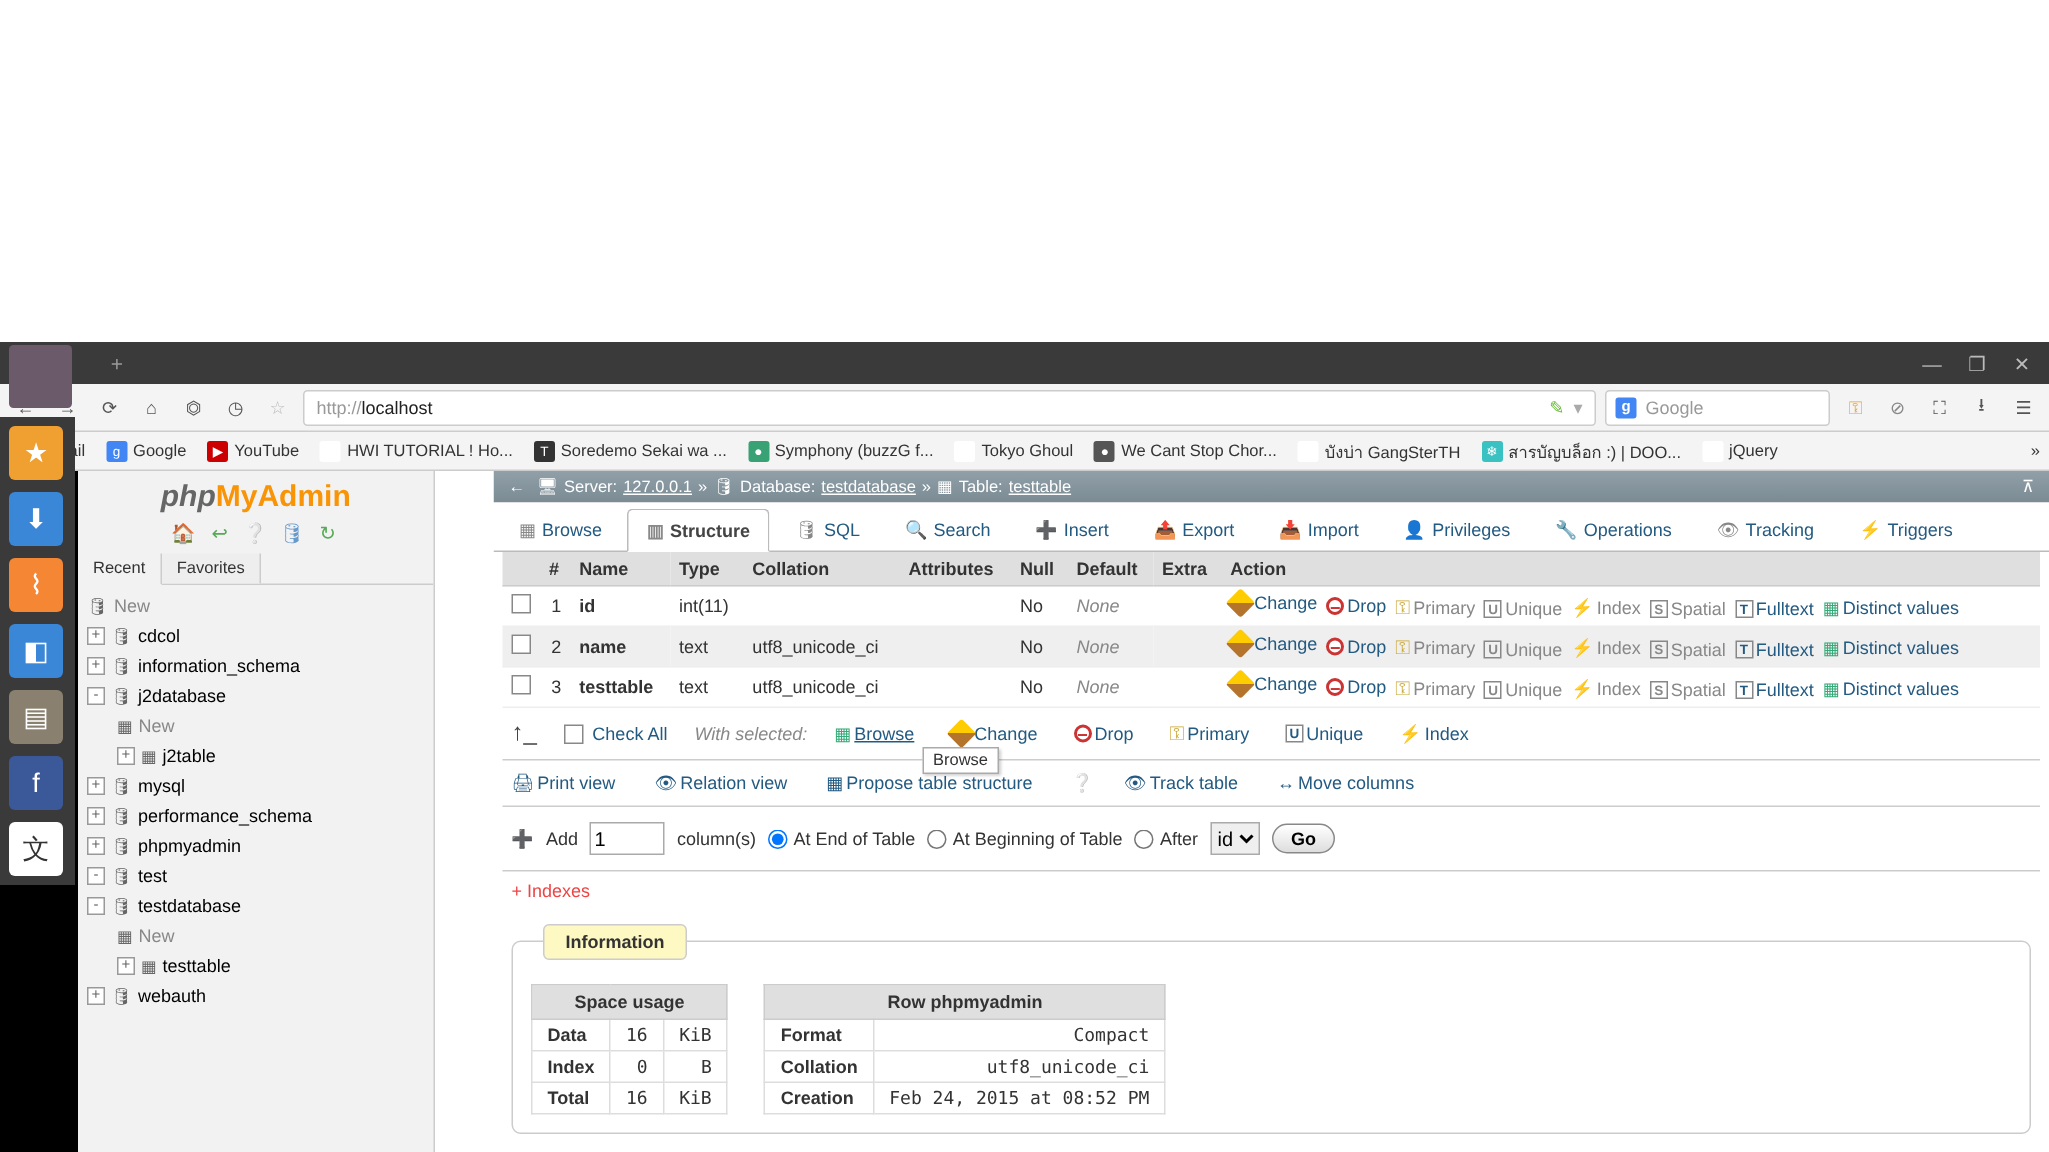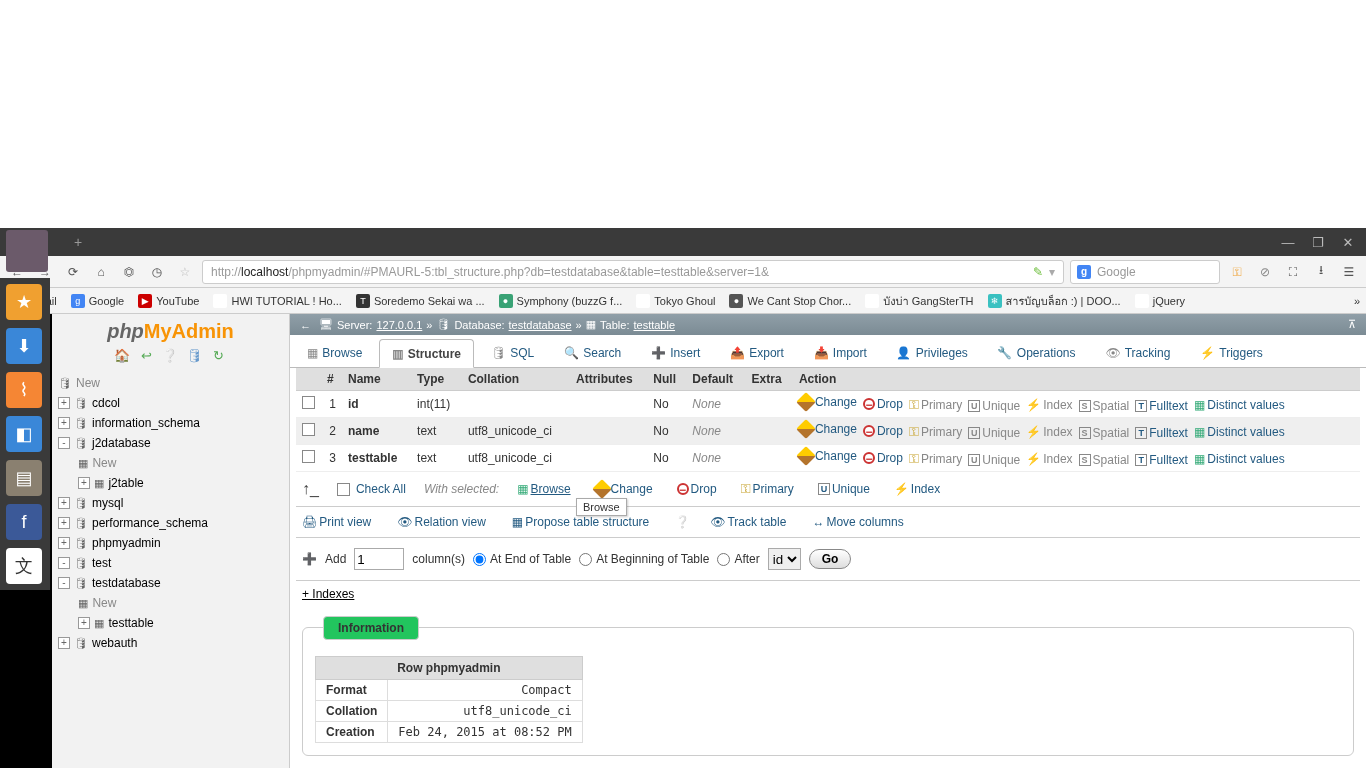--- a/index.html
+++ b/index.html
@@ -19,21 +19,21 @@
   .url-proto { color: #999; }
   .url-host { color: #222; }
   .url-path { color: #999; white-space: nowrap; overflow: hidden; text-overflow: ellipsis; }
   .search-bar { width: 150px; height: 24px; display: flex; align-items: center; background: #fff; border: 1px solid #ccc; border-radius: 3px; padding: 0 6px; color: #999; font-size: 12px; gap: 6px; }
   .g-icon { width: 14px; height: 14px; background: #4285f4; color: #fff; font-size: 10px; display: flex; align-items: center; justify-content: center; border-radius: 2px; font-weight: bold; }
   .bookmarks { display: flex; align-items: center; height: 26px; background: #f4f4f4; padding: 0 6px; gap: 6px; font-size: 11px; color: #333; border-bottom: 1px solid #ccc; }
   .bm { display: flex; align-items: center; gap: 4px; padding: 2px 4px; white-space: nowrap; }
   .bm-icon { width: 14px; height: 14px; border-radius: 2px; }
   .side-dock { position: absolute; top: 278px; left: 0; width: 50px; background: #3a3a3a; padding: 6px; display: flex; flex-direction: column; gap: 8px; }
   .dock-i { width: 36px; height: 36px; border-radius: 4px; display: flex; align-items: center; justify-content: center; color: #fff; font-size: 18px; }
-  .content-frame { position: absolute; top: 314px; left: 52px; right: 0; bottom: 0; background: #fff; display: flex; }
+  .content-frame { position: absolute; top: 314px; left: 52px; right: 0; bottom: 0; background: #fff; display: flex; gap: 39px; }
   .pma-side { width: 238px; background: #f2f2f2; border-right: 1px solid #ccc; overflow: hidden; }
   .pma-logo { text-align: center; padding: 6px 0 2px; font-size: 20px; font-weight: bold; }
   .pma-logo .p1 { color: #666; font-style: italic; }
   .pma-logo .p2 { color: #f89406; }
   .pma-icons { display: flex; justify-content: center; gap: 8px; padding: 2px 0 6px; }
   .pma-icons span { width: 16px; height: 16px; display: inline-flex; align-items: center; justify-content: center; font-size: 13px; }
   .pma-nav-tabs { display: flex; border-bottom: 1px solid #ccc; font-size: 11px; }
   .pma-nav-tab { padding: 4px 10px; border-right: 1px solid #ccc; background:#eee; }
   .pma-nav-tab.active { background: #f2f2f2; border-bottom: 1px solid #f2f2f2; margin-bottom: -1px; }
   .db-tree { padding: 4px 2px; font-size: 12px; color: #235a81; }
@@ -61,23 +61,23 @@
   .action-link.gray { color: #888; }
   .italic-gray { color: #888; font-style: italic; text-align: center; }
   .select-row { padding: 8px 6px; display: flex; align-items: center; gap: 18px; font-size: 12px; color: #235a81; border-bottom: 1px solid #ccc; position: relative; }
   .select-row .arrow { color: #444; font-size: 16px; }
   .tooltip { position:absolute; top: 26px; left: 280px; background:#fff; border:1px solid #aaa; padding:2px 6px; font-size:11px; color:#333; box-shadow: 1px 1px 2px rgba(0,0,0,.2); }
   .link-row { padding: 8px 6px; display: flex; align-items: center; gap: 20px; font-size: 12px; color: #235a81; border-bottom: 1px solid #ccc; }
   .add-row { padding: 10px 6px; display: flex; align-items: center; gap: 8px; font-size: 12px; color: #333; border-bottom: 1px solid #ccc; }
   .add-row input[type="number"] { width: 50px; height: 22px; border:1px solid #aaa; padding: 0 2px; }
   .add-row select { height: 22px; border:1px solid #aaa; }
   .btn { padding: 2px 12px; border:1px solid #888; border-radius: 10px; background: linear-gradient(#fff,#ddd); font-size: 12px; font-weight:bold; }
-  .indexes-link { color: #000000; padding: 6px; display:block;text-decoration:underline; }
+  .indexes-link { color: #ef4444; padding: 6px; display:block; }
   .info-panel { margin: 20px 6px 0; border: 1px solid #ccc; border-radius: 6px; padding: 28px 12px 12px; position: relative; }
-  .info-tab { position:absolute; top:-12px; left:20px; background:#22c55e; border:1px solid #ccc; border-radius:4px; padding: 4px 14px; font-weight:bold; }
+  .info-tab { position:absolute; top:-12px; left:20px; background:#fef9c3; border:1px solid #ccc; border-radius:4px; padding: 4px 14px; font-weight:bold; }
   .info-tables { display: flex; gap: 24px; }
   .sub-tbl { border-collapse: collapse; font-size: 12px; }
   .sub-tbl th.head { background: #dfdfdf; text-align: center; padding: 4px 10px; font-weight: bold; border:1px solid #ccc; }
   .sub-tbl td, .sub-tbl th.rh { border:1px solid #ddd; padding: 3px 10px; text-align:left; font-weight: bold; }
   .sub-tbl td.val { text-align: right; font-family: monospace; font-weight: normal; }
   .ico-edit { background: linear-gradient(135deg,#fc0 50%,#b4742c 50%); width:14px; height:14px; border-radius:2px; transform: rotate(45deg); }
   .ico-drop { background:#fff; border:2px solid #c33; color:#c33; width:12px;height:12px; border-radius:50%; line-height:10px; text-align:center; font-weight:bold; }
   .ico-key { color:#c9a634; font-size:13px; }
   .ico-u { border:1px solid #888; width:12px; height:12px; font-size:9px; line-height:10px; text-align:center; font-weight:bold; }
   .ico-idx { color:#aa8833; font-size:12px; }
@@ -104,21 +104,20 @@
     <div class="tb-btn">←</div>
     <div class="tb-btn">→</div>
     <div class="tb-btn">⟳</div>
     <div class="tb-btn">⌂</div>
     <div class="tb-btn">⏣</div>
     <div class="tb-btn">◷</div>
     <div class="tb-btn" style="color:#bbb">☆</div>
     <div class="url-bar">
       <span class="url-proto">http://</span>
         <span class="url-host">localhost</span>
-        <span class="url-path">/phpmyadmin/#PMAURL-5:tbl_structure.php?db=testdatabase&amp;table=testtable&amp;server=1&amp;</span>
       <span style="margin-left:auto;color:#6b3">✎</span>
       <span style="color:#aaa;margin-left:6px">▾</span>
     </div>
     <div class="search-bar">
       <span class="g-icon">g</span>
       <span style="flex:1">Google</span>
     </div>
     <div class="tb-btn" style="color:#f0a030">⚿</div>
     <div class="tb-btn" style="color:#888">⊘</div>
     <div class="tb-btn">⛶</div>
@@ -188,20 +187,24 @@
   <div class="pma-side">
     <div class="pma-logo">
       <span class="p1">php</span><span class="p2">MyAdmin</span>
     </div>
     <div class="pma-icons">
       <span>🏠</span>
       <span style="color:#5a5">↩</span>
       <span style="color:#69c">❔</span>
       <span style="color:#69c">🛢</span>
       <span style="color:#5a5">↻</span>
+    </div>
+    <div class="pma-nav-tabs">
+      <div class="pma-nav-tab active">Recent</div>
+      <div class="pma-nav-tab">Favorites</div>
     </div>
     <div class="db-tree" id="db-tree">
         <div class="node">
           <span class="db-ico">🛢</span>
           <span class="new-txt">New</span>
         </div>
         <div class="node">
           <span class="toggle">+</span>
           <span class="db-ico">🛢</span>
           <span class="db-name">cdcol</span>
@@ -467,20 +470,44 @@
       </div>
 
       <a class="indexes-link">+ Indexes</a>
 
       <div class="info-panel">
         <div class="info-tab">Information</div>
         <div class="info-tables">
           <table class="sub-tbl">
             <tbody>
                 <tr>
+                  <th class="head" colspan="3">Space usage</th>
+                </tr>
+            </tbody>
+              <tbody id="space-body">
+                <tr>
+                  <th class="rh">Data</th>
+                  <td class="val">16</td>
+                  <td class="val">KiB</td>
+                </tr>
+                <tr>
+                  <th class="rh">Index</th>
+                  <td class="val">0</td>
+                  <td class="val">B</td>
+                </tr>
+                <tr>
+                  <th class="rh">Total</th>
+                  <td class="val">16</td>
+                  <td class="val">KiB</td>
+                </tr>
+              </tbody>
+          </table>
+          <table class="sub-tbl">
+            <tbody>
+                <tr>
                   <th class="head" colspan="2">Row phpmyadmin</th>
                 </tr>
             </tbody>
               <tbody id="stats-body">
                 <tr>
                   <th class="rh">Format</th>
                   <td class="val">Compact</td>
                 </tr>
                 <tr>
                   <th class="rh">Collation</th>

